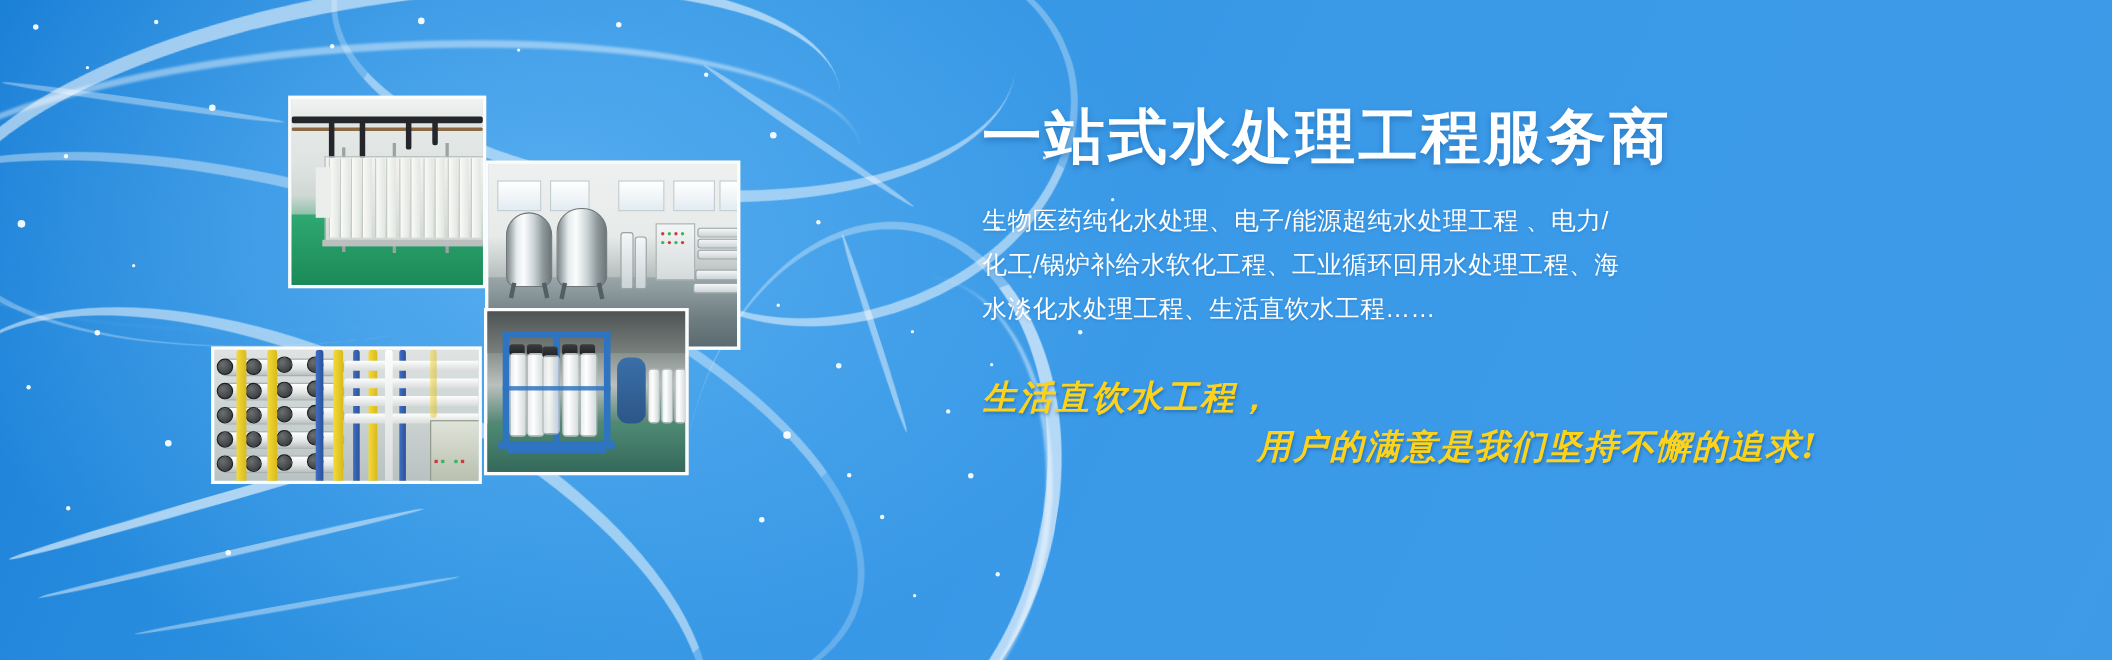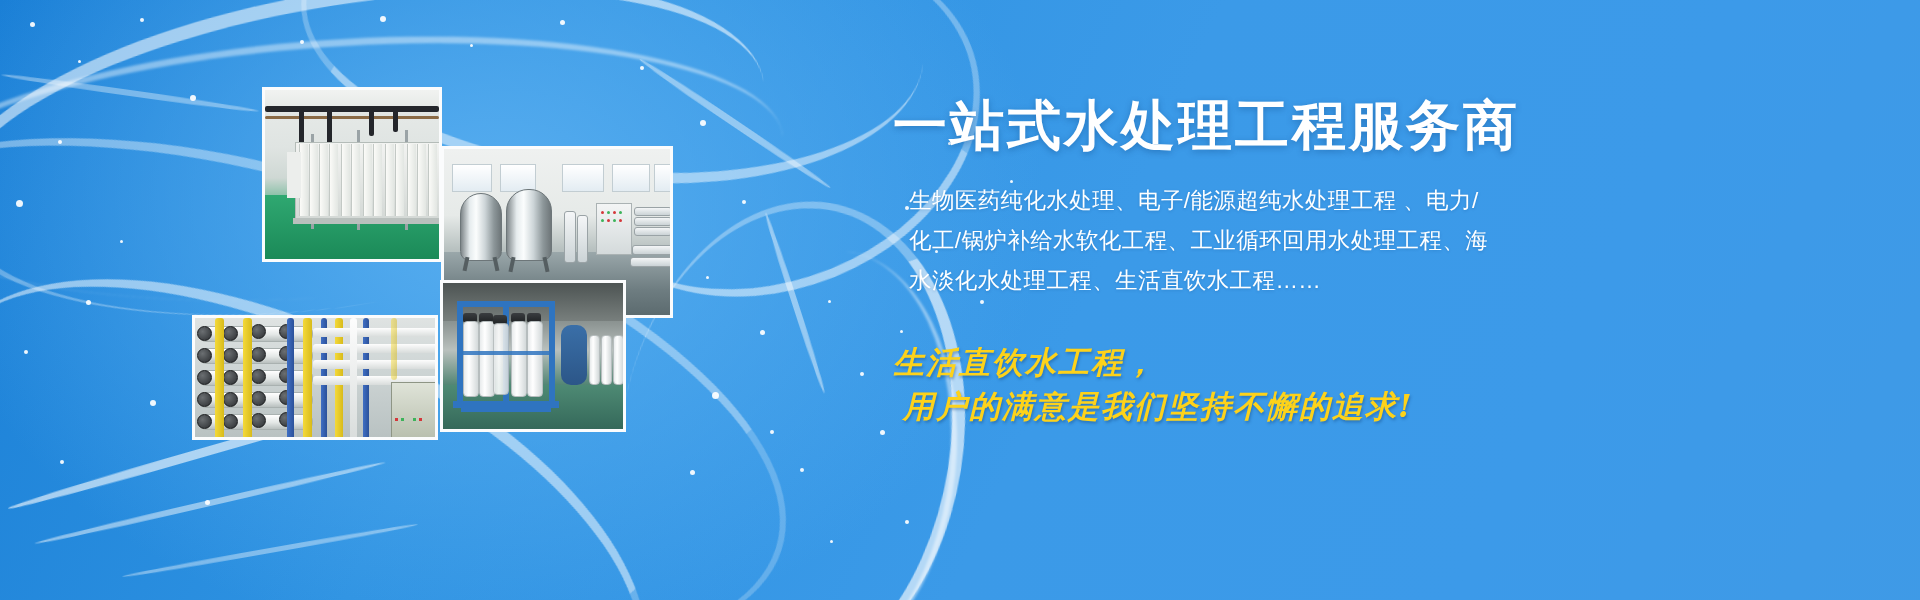--- a/index.html
+++ b/index.html
@@ -142,32 +142,32 @@
   .p4 .tankb{position:absolute;border-radius:10px;background:linear-gradient(180deg,#3a6fa8,#2c5688);}
 
   
   .copy{position:absolute;left:893px;top:96px;width:1000px;}
   .headline{
     font-size:54px;font-weight:bold;color:#ffffff;letter-spacing:3px;
     line-height:1.1;margin:0 0 26px 0;
     text-shadow:0 2px 6px rgba(10,60,120,.35);
   }
   .para{
-    font-size:22.5px;color:#ffffff;line-height:1.78;margin:16px;
+    font-size:22.5px;color:#ffffff;line-height:1.78;margin:0;
     max-width:580px;letter-spacing:.4px;
     text-shadow:0 1px 3px rgba(10,60,120,.22);
   }
   .slogan{margin-top:38px;}
   .slogan div{
     font-size:31px;font-weight:bold;color:#fdd21a;
     line-height:1.45;letter-spacing:2px;font-style:italic;
     text-shadow:1px 2px 3px rgba(20,70,130,.45);
     font-family:"DejaVu Serif","Liberation Serif",serif;
   }
-  .slogan .l2{margin-left:10px;}
+  .slogan .l2{margin-left:10px;text-align:center;}
 </style>
 </head>
 <body>
 
 <div class="banner">
 
   <div class="splash arcA"></div>
   <div class="splash arcB"></div>
   <div class="splash arcH"></div>
   <div class="splash arcC"></div>

